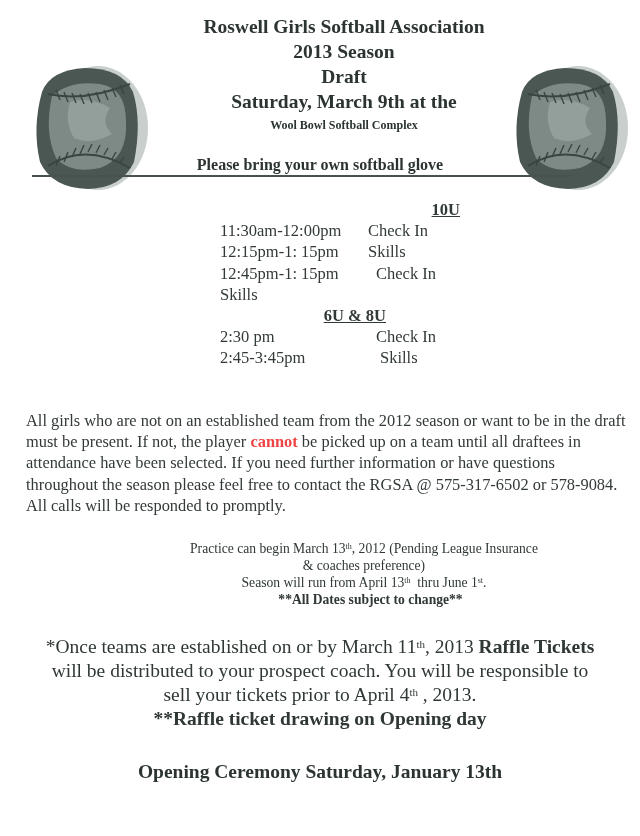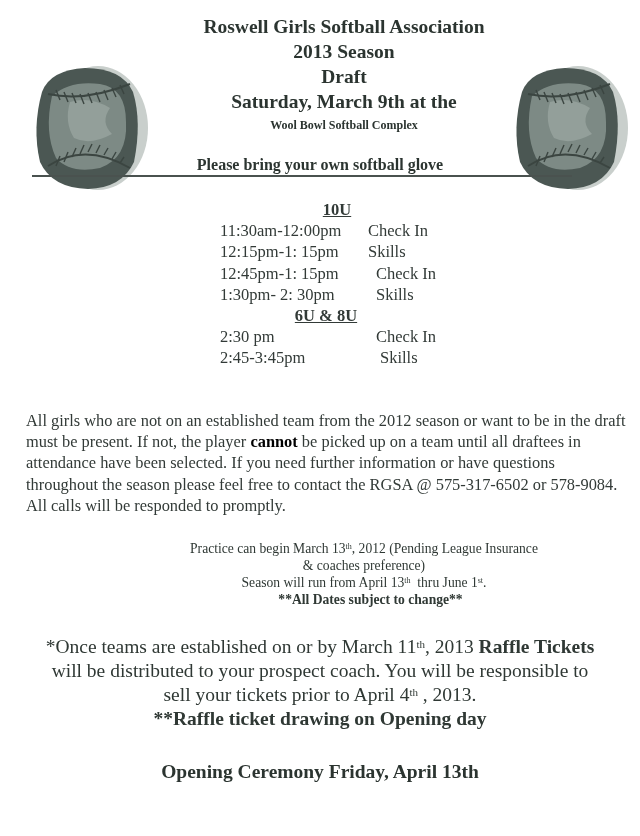--- a/index.html
+++ b/index.html
@@ -60,21 +60,21 @@
 
   .schedule {
     position: absolute;
     left: 220px; top: 199px;
     width: 240px;
     font-size: 16.5px;
     line-height: 21.2px;
     color: #323a37;
   }
   .sched-head {
-    text-align: center;
+    text-align: right;
     font-weight: bold;
     text-decoration: underline;
     display: block;
     padding-left: 0;
   }
   .sched-head.h10 { margin-left: -6px; }
   .sched-head.h12 { margin-left: -6px; }
   .sched-head.h68 { margin-left: 46px; text-decoration: underline; }
   .sched-row {
     display: flex;
@@ -84,21 +84,21 @@
   .sched-row .act { display: inline-block; }
 
   .para {
     position: absolute;
     left: 26px; top: 410px;
     width: 600px;
     font-size: 16.4px;
     line-height: 21.2px;
     color: #323a37;
   }
-  .para b { font-weight: bold; color: #000000; }
+  .para b { font-weight: bold; color: #ef4444; }
 
   .practice {
     position: absolute;
     left: 0; top: 540px;
     width: 640px;
     text-align: center;
     font-size: 13.6px;
     line-height: 17px;
     color: #2f3834;
     padding-left: 44px;
@@ -211,21 +211,20 @@
     </div>
     <div class="sched-row">
       <span class="time" style="width:148px">12:15pm-1: 15pm</span>
       <span class="act">Skills</span>
     </div>
     <div class="sched-row">
       <span class="time" style="width:156px">12:45pm-1: 15pm</span>
       <span class="act">Check In</span>
     </div>
     <div class="sched-row">
-      <span class="time" style="width:156px">1:30pm- 2: 30pm</span>
       <span class="act">Skills</span>
     </div>
     <span class="sched-head h68" style="width:120px;">6U &amp; 8U</span>
     <div class="sched-row">
       <span class="time" style="width:156px">2:30 pm</span>
       <span class="act">Check In</span>
     </div>
     <div class="sched-row">
       <span class="time" style="width:160px">2:45-3:45pm</span>
       <span class="act">Skills</span>
@@ -239,15 +238,15 @@
     <div>&amp; coaches preference)</div>
     <div><span>Season will run from April 13</span><sup>th</sup><span style="white-space:pre">  thru June 1</span><sup>st</sup><span>.</span></div>
     <div class="bold">**All Dates subject to change**</div>
   </div>
 
   <div class="raffle">
     <div style="padding:0 40px;"><span>*Once teams are established on or by March 11</span><sup>th</sup><span>, 2013 </span><b>Raffle Tickets</b><span> will be distributed to your prospect coach.  You will be responsible to sell your tickets prior to April 4</span><sup>th</sup><span> , 2013.</span></div>
     <div style="font-weight:bold">**Raffle ticket drawing on Opening day</div>
   </div>
 
-  <div class="opening">Opening Ceremony Friday, April 13th</div>
+  <div class="opening">Opening Ceremony Saturday, January 13th</div>
 
 </div>
 
 </body></html>

